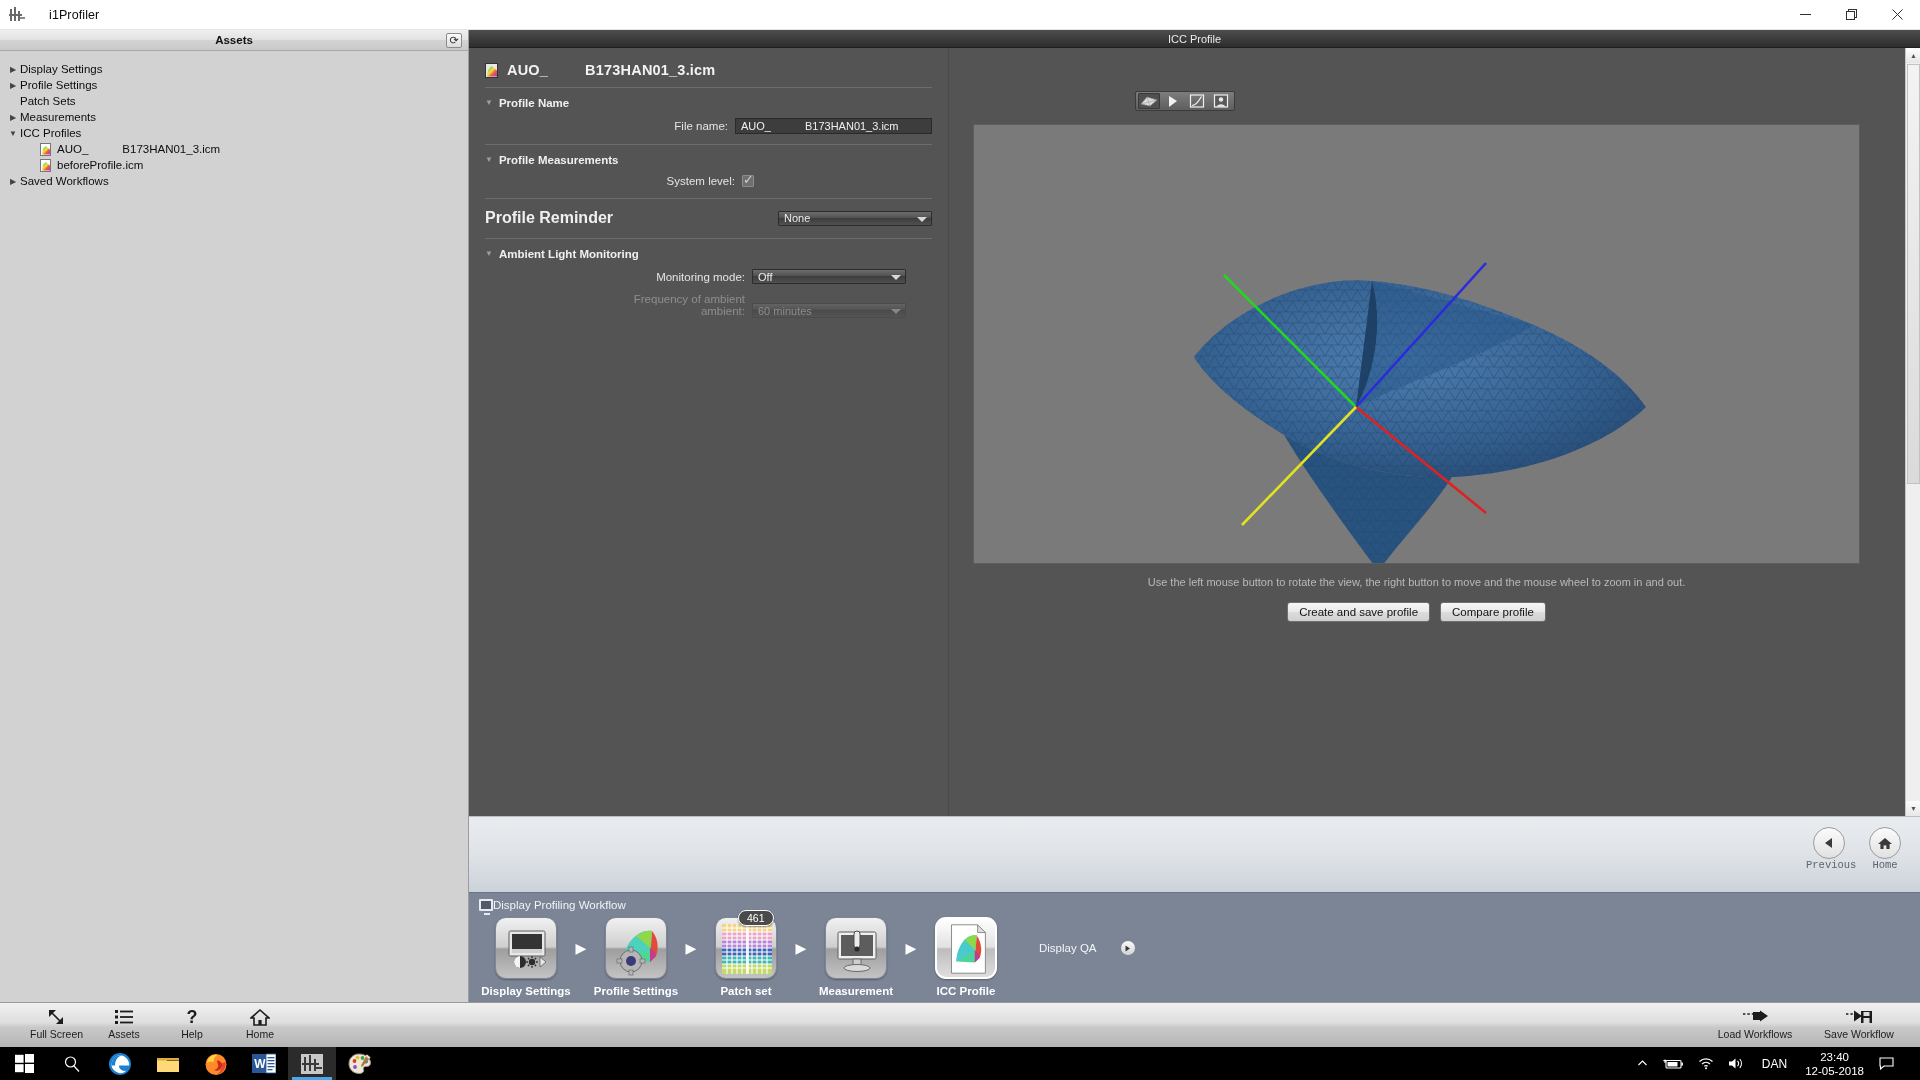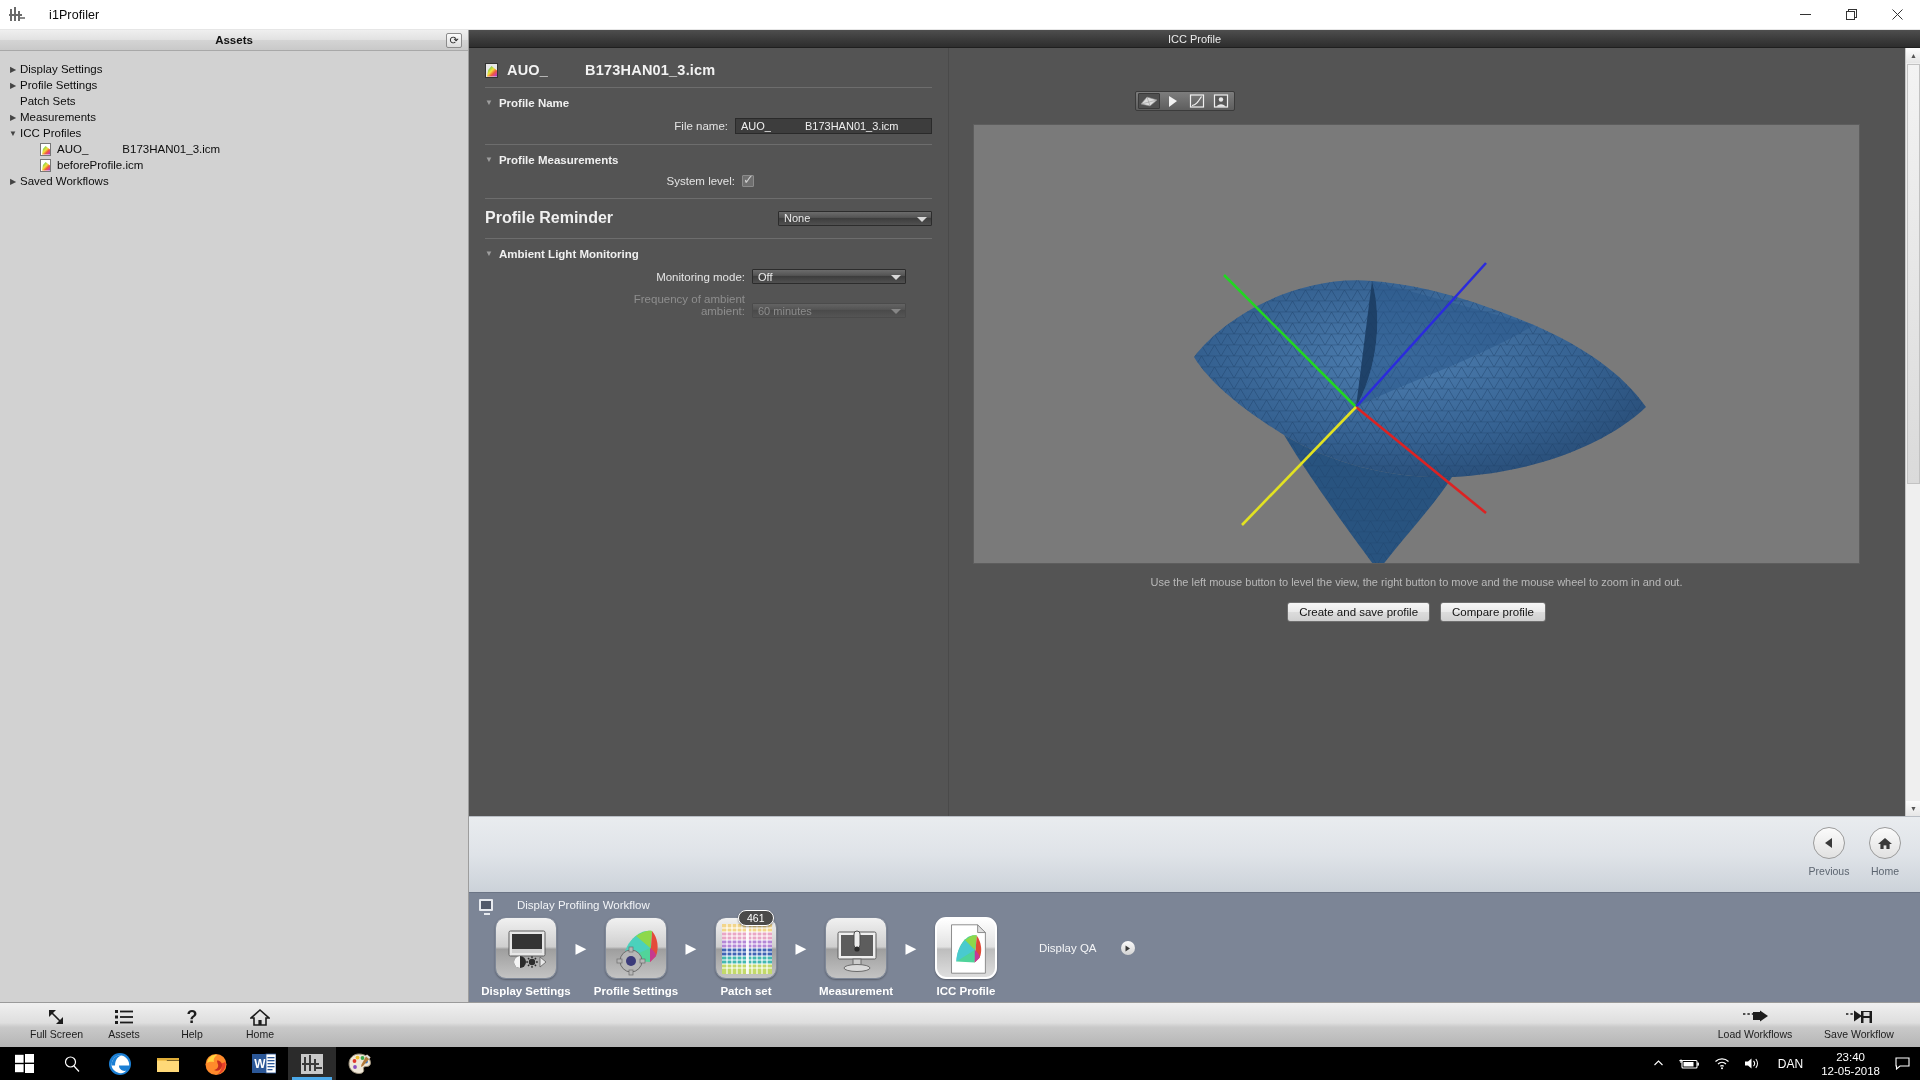--- a/index.html
+++ b/index.html
@@ -222,30 +222,30 @@
   .nav-buttons {
     position: absolute; right: 12px; top: 10px; display: flex; gap: 10px;
   }
   .nav-item { width: 46px; text-align: center; }
   .nav-circle {
     width: 32px; height: 32px; margin: 0 auto; border-radius: 50%;
     background: linear-gradient(to bottom,#fbfbfb,#e1e1e1);
     border: 1px solid #9b9b9b;
     display: flex; align-items: center; justify-content: center;
   }
-  .nav-label { font-size: 10.5px; color: #5c6570; margin-top: 6px; }
+  .nav-label { font-size: 10.5px; color: #5c6570; margin-top: 0; font-family: Liberation Mono, monospace; }
 
   
   .workflow {
     position: absolute; left: 469px; top: 862px; width: 1451px; height: 140px;
     background: #7c8596;
     border-top: 1px solid #6b7485;
   }
   .wf-title-row {
-    display: flex; align-items: center; gap: 24px; padding: 6px 0 0 10px;
+    display: flex; align-items: center; gap: 0; padding: 6px 0 0 10px;
   }
   .wf-monitor {
     width: 14px; height: 12px; border: 2px solid #e7eaef; border-radius: 1px;
     background: #51596a; position: relative;
   }
   .wf-monitor:after {
     content:''; position:absolute; left: 3px; top: 12px; width: 6px; height: 2px; background: #e7eaef;
   }
   .wf-title { font-size: 11.5px; color: #f2f4f7; }
   .wf-steps { display: flex; align-items: flex-start; padding-left: 12px; margin-top: 6px; }
@@ -301,21 +301,21 @@
     background: #000000; display: flex; align-items: center;
   }
   .tb-btn {
     width: 48px; height: 33px; display: flex; align-items: center; justify-content: center;
     position: relative;
   }
   .tb-btn.active { background: #2b2b2b; }
   .tb-btn.active:after {
     content:''; position: absolute; left: 4px; bottom: 0; width: 40px; height: 3px; background: #4ba8e8;
   }
-  .tray { margin-left: auto; display: flex; align-items: center; height: 33px; padding-right: 4px; }
+  .tray { margin-left: auto; display: flex; align-items: center; height: 33px; padding-right: 20px; }
   .tray-icon { padding: 0 7px; color: #fff; font-size: 12px; display: flex; align-items: center; }
   .tray-lang { color: #fff; font-size: 12px; padding: 0 10px; }
   .tray-clock { color: #fff; font-size: 11.5px; text-align: center; line-height: 14px; padding: 0 8px; }
   .tray-action { width: 28px; display: flex; align-items: center; justify-content: center; }
 </style>
 </head>
 <body>
 
 <div id="root">
 
@@ -527,21 +527,21 @@
               <path d="M398 156 C410 200 400 250 382 282 L398 156 Z" fill="#1b3c62" opacity="0.9"></path>
               <path d="M382 282 C420 262 500 236 560 200 L398 156 C410 200 400 250 382 282 Z" fill="#2a588a" opacity="0.55"></path>
 
               <line x1="382" y1="282" x2="250" y2="150" stroke="#22d622" stroke-width="2.6"></line>
               <line x1="382" y1="282" x2="512" y2="138" stroke="#2b2bdd" stroke-width="2.6"></line>
               <line x1="382" y1="282" x2="512" y2="388" stroke="#dd2222" stroke-width="2.6"></line>
               <line x1="382" y1="282" x2="268" y2="400" stroke="#e2e222" stroke-width="2.6"></line>
             </svg>
           </div>
 
-          <div class="vis-hint">Use the left mouse button to level the view, the right button to move and the mouse wheel to zoom in and out.</div>
+          <div class="vis-hint">Use the left mouse button to rotate the view, the right button to move and the mouse wheel to zoom in and out.</div>
 
           <div class="vis-buttons">
             <div class="btn">Create and save profile</div>
             <div class="btn">Compare profile</div>
           </div>
         </div>
       </div>
 
       <div class="doc-scroll">
         <div class="arrow">▲</div>

